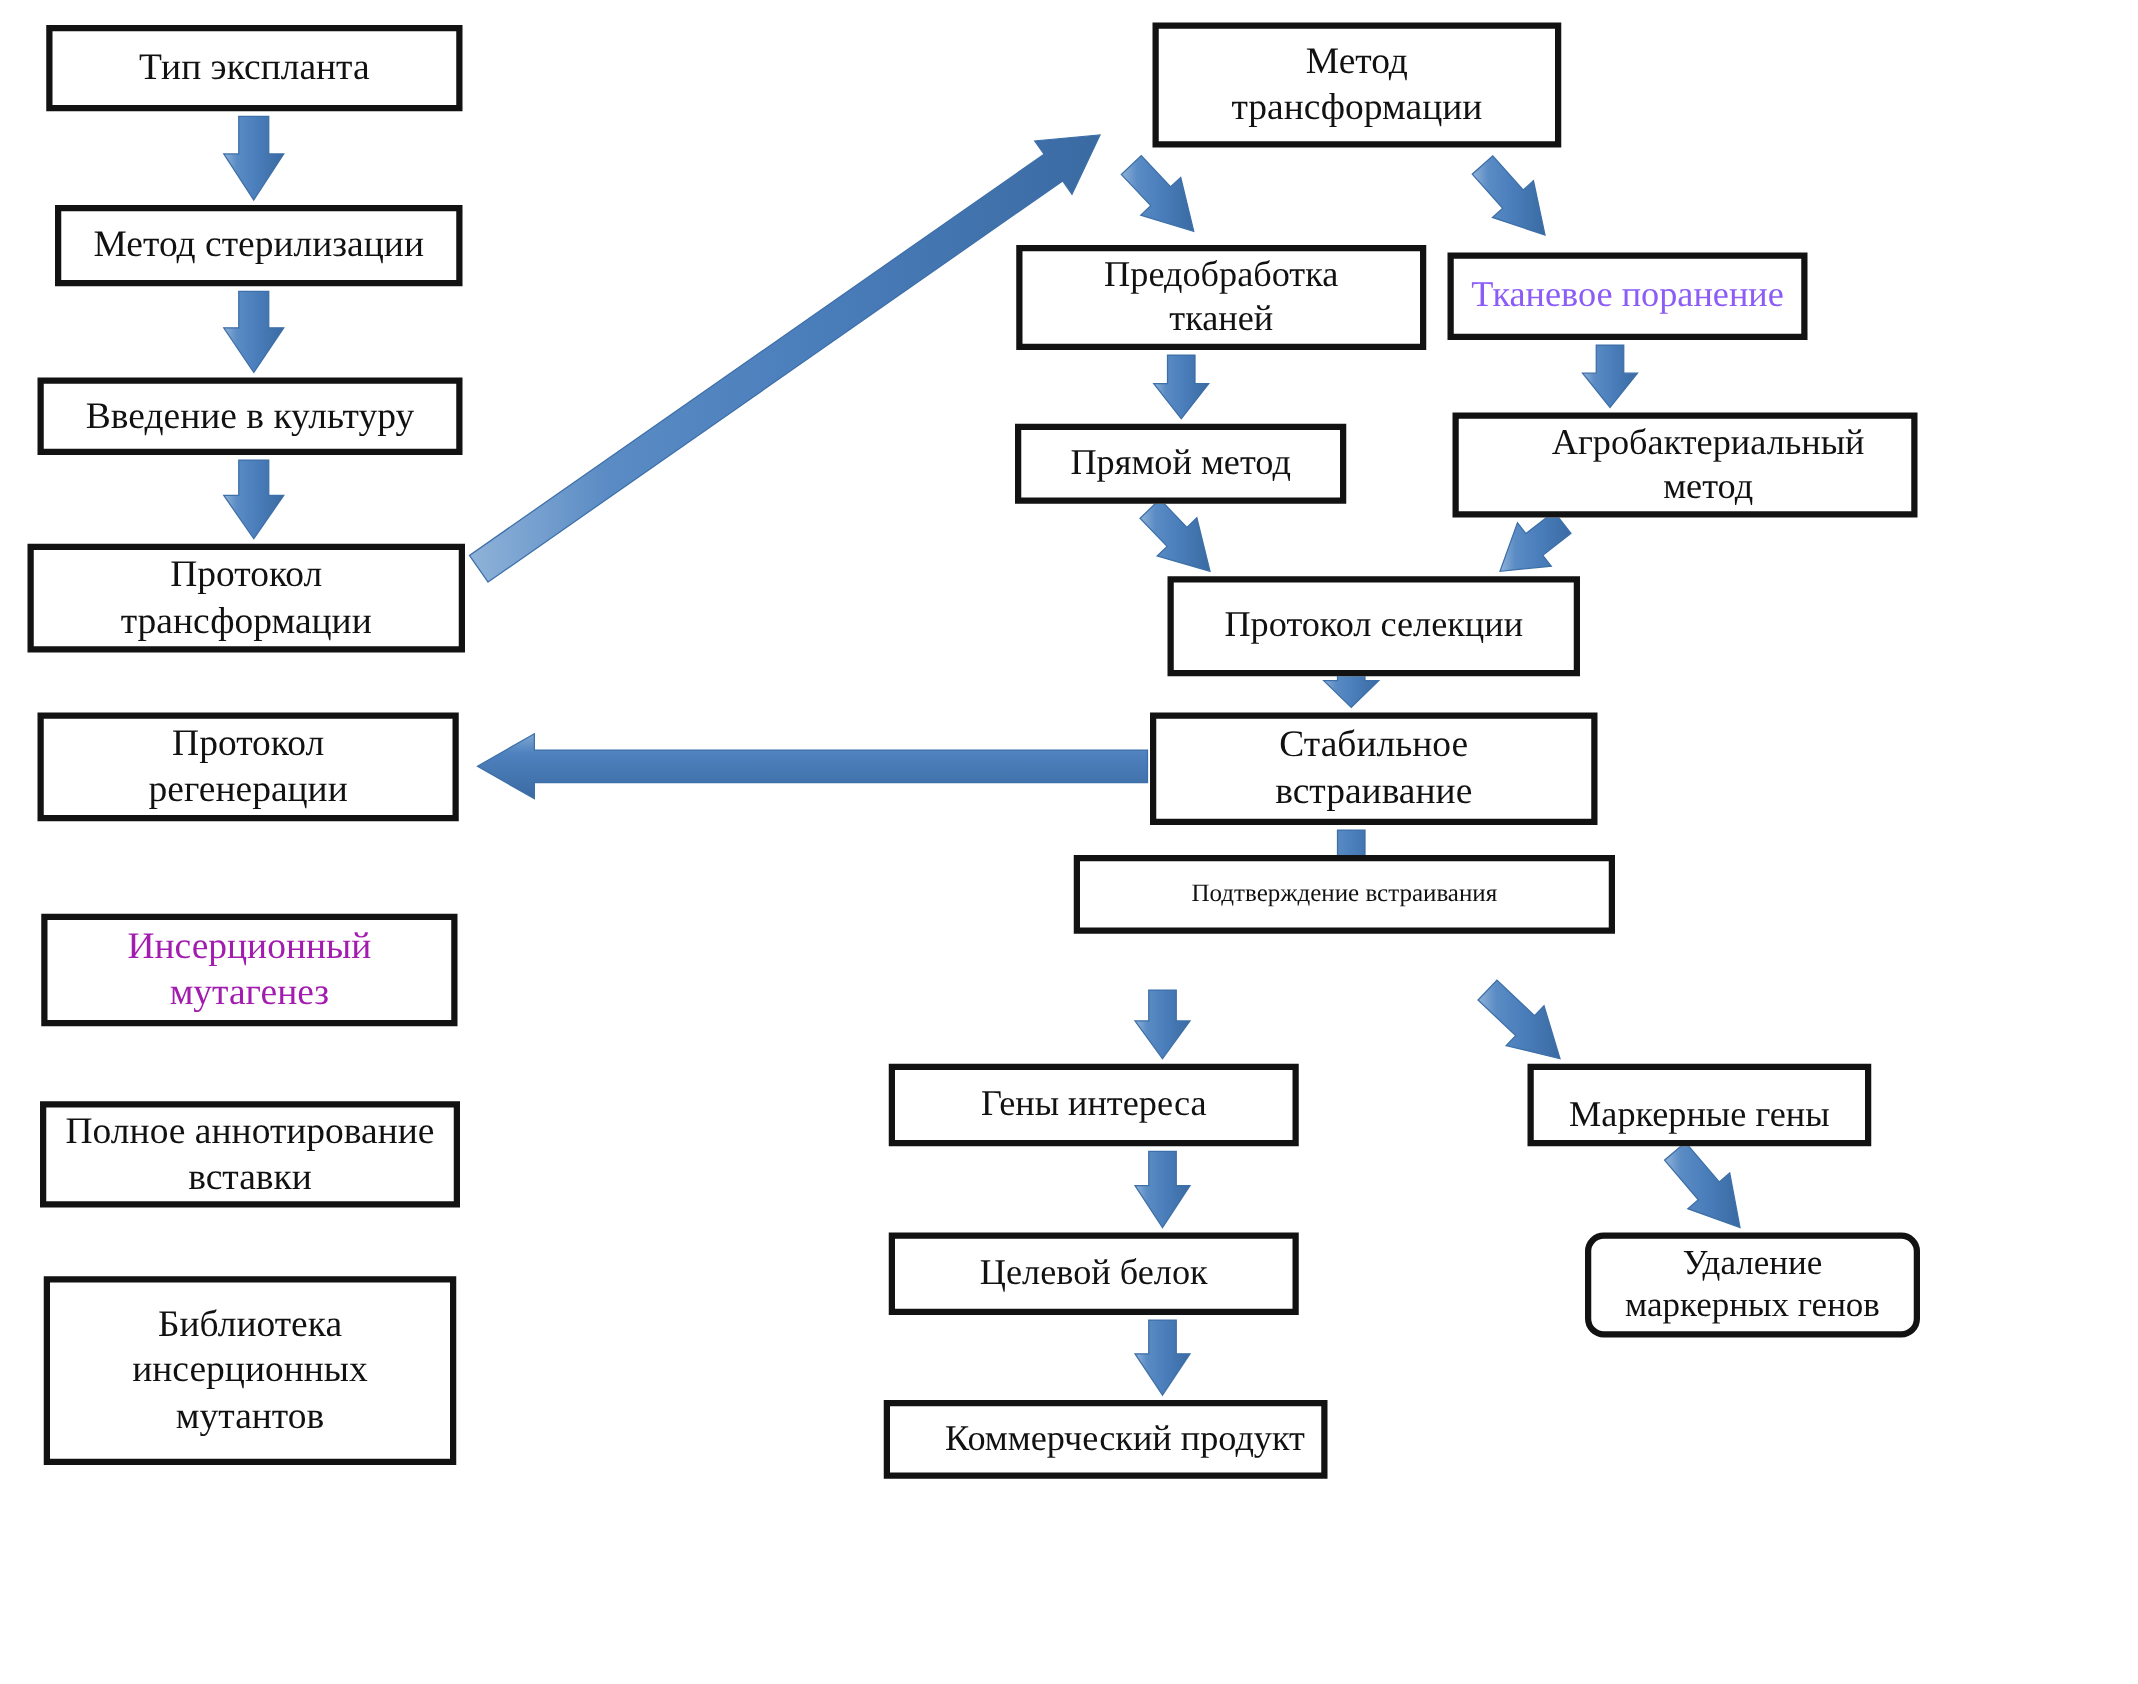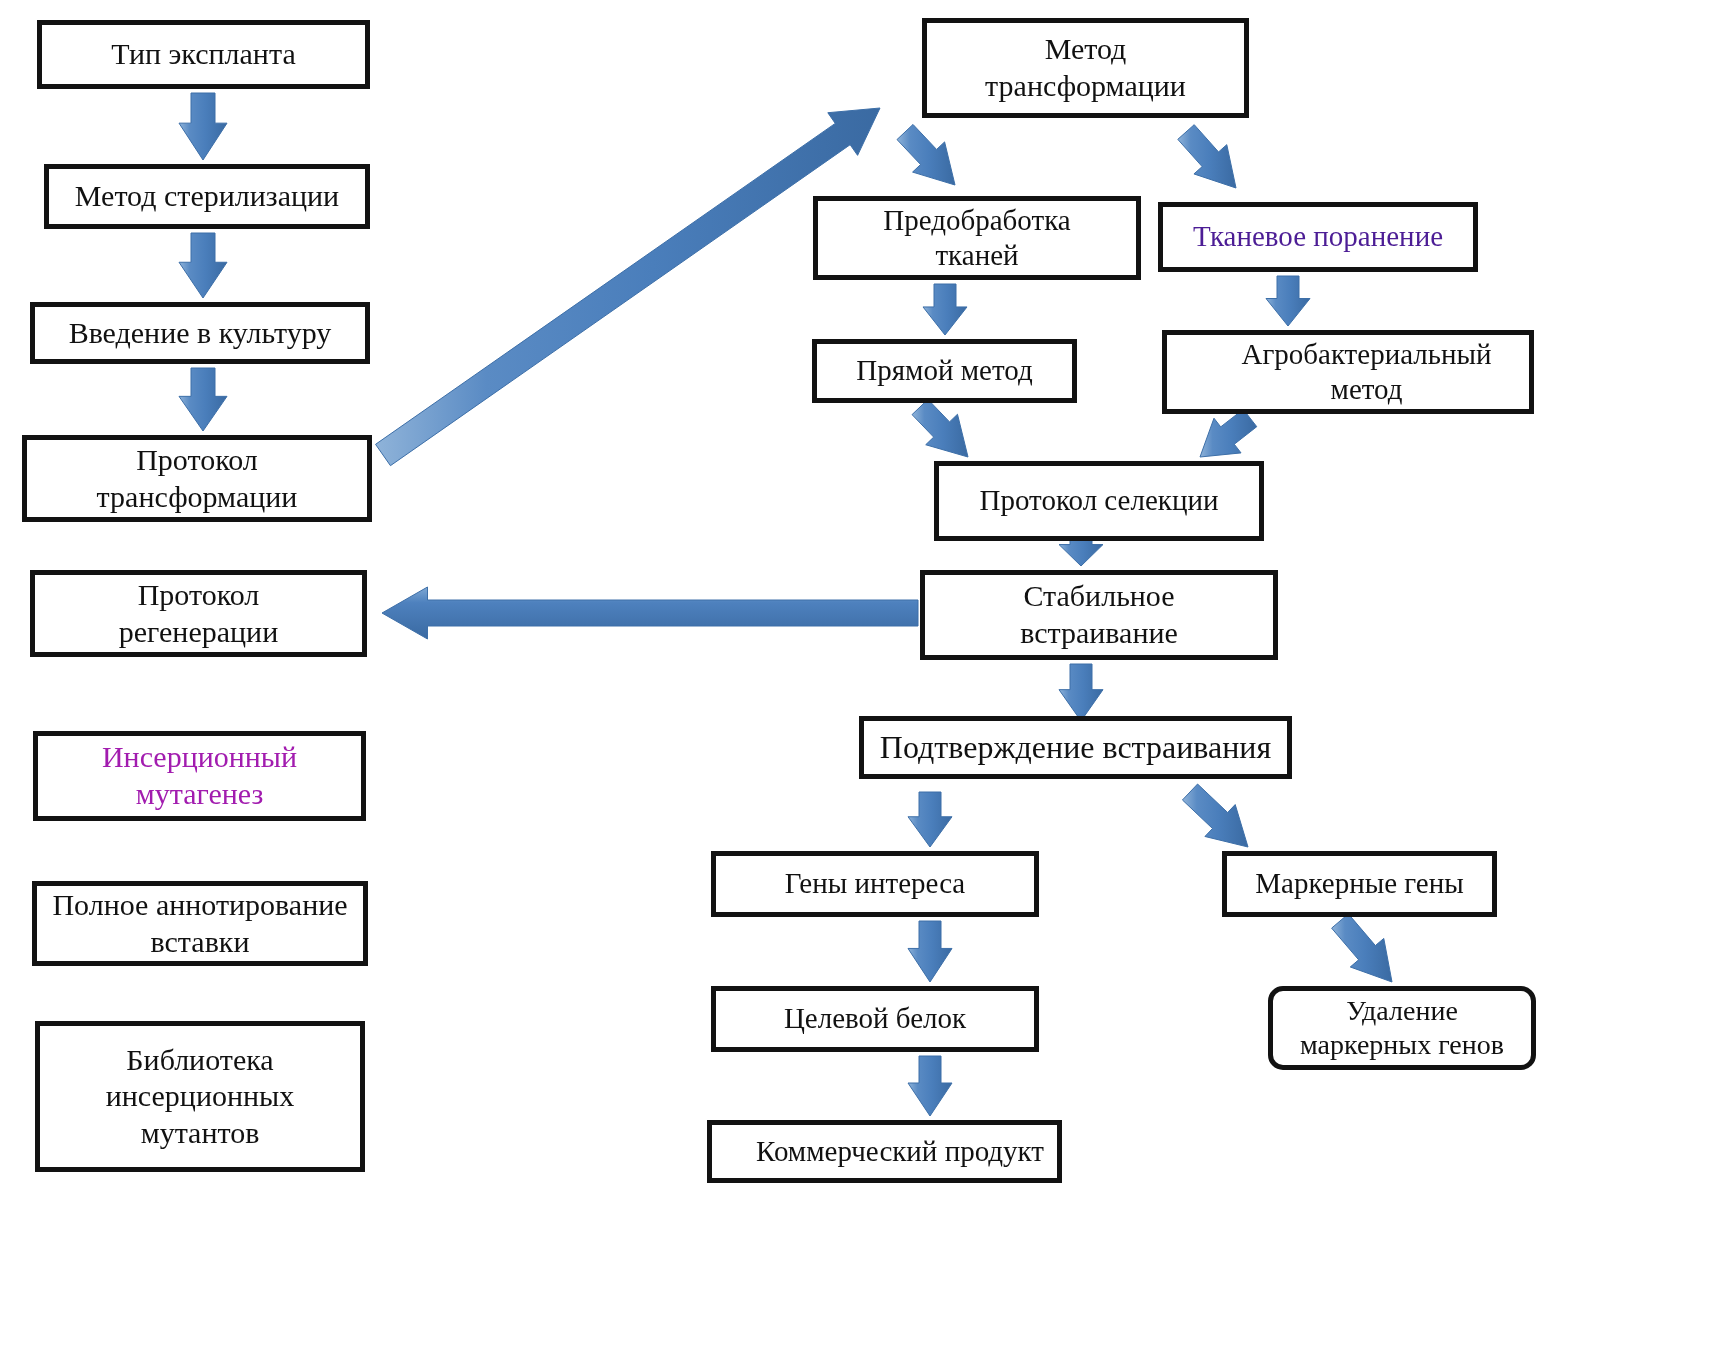--- a/index.html
+++ b/index.html
@@ -116,44 +116,44 @@
 мутантов</span>
       </div>
       <div class="node" style="left: 922px; top: 18px; width: 327px; height: 100px; font-size: 30px; border-color: rgb(18, 18, 18); background: rgb(255, 255, 255); color: rgb(17, 17, 17);">
         <span class="node-label">Метод
 трансформации</span>
       </div>
       <div class="node" style="left: 813px; top: 196px; width: 328px; height: 84px; font-size: 29px; border-color: rgb(18, 18, 18); background: rgb(255, 255, 255); color: rgb(17, 17, 17);">
         <span class="node-label">Предобработка
 тканей</span>
       </div>
-      <div class="node" style="left: 1158px; top: 202px; width: 320px; height: 70px; font-size: 29px; border-color: rgb(18, 18, 18); background: rgb(255, 255, 255); color: #4c1d95;">
+      <div class="node" style="left: 1158px; top: 202px; width: 288px; height: 70px; font-size: 29px; border-color: rgb(18, 18, 18); background: rgb(255, 255, 255); color: #8b5cf6;">
         <span class="node-label">Тканевое поранение</span>
       </div>
       <div class="node" style="left: 812px; top: 339px; width: 265px; height: 64px; font-size: 29px; border-color: rgb(18, 18, 18); background: rgb(255, 255, 255); color: rgb(17, 17, 17);">
         <span class="node-label">Прямой метод</span>
       </div>
       <div class="node" style="left: 1162px; top: 330px; width: 372px; height: 84px; font-size: 29px; border-color: rgb(18, 18, 18); background: rgb(255, 255, 255); color: rgb(17, 17, 17); padding-left: 43px;">
         <span class="node-label">Агробактериальный
 метод</span>
       </div>
       <div class="node" style="left: 934px; top: 461px; width: 330px; height: 80px; font-size: 29px; border-color: rgb(18, 18, 18); background: rgb(255, 255, 255); color: rgb(17, 17, 17);">
         <span class="node-label">Протокол селекции</span>
       </div>
       <div class="node" style="left: 920px; top: 570px; width: 358px; height: 90px; font-size: 30px; border-color: rgb(18, 18, 18); background: rgb(255, 255, 255); color: rgb(17, 17, 17);">
         <span class="node-label">Стабильное
 встраивание</span>
       </div>
-      <div class="node" style="left: 859px; top: 716px; width: 433px; height: 63px; font-size: 32px; border-color: rgb(18, 18, 18); background: rgb(255, 255, 255); color: rgb(17, 17, 17);">
+      <div class="node" style="left: 859px; top: 684px; width: 433px; height: 63px; font-size: 20px; border-color: rgb(18, 18, 18); background: rgb(255, 255, 255); color: rgb(17, 17, 17);">
         <span class="node-label">Подтверждение встраивания</span>
       </div>
       <div class="node" style="left: 711px; top: 851px; width: 328px; height: 66px; font-size: 29px; border-color: rgb(18, 18, 18); background: rgb(255, 255, 255); color: rgb(17, 17, 17);">
         <span class="node-label">Гены интереса</span>
       </div>
-      <div class="node" style="left: 1222px; top: 851px; width: 275px; height: 66px; font-size: 29px; border-color: rgb(18, 18, 18); background: rgb(255, 255, 255); color: rgb(17, 17, 17);">
+      <div class="node" style="left: 1222px; top: 851px; width: 275px; height: 66px; font-size: 29px; border-color: rgb(18, 18, 18); background: rgb(255, 255, 255); color: rgb(17, 17, 17); align-items: flex-end;">
         <span class="node-label">Маркерные гены</span>
       </div>
       <div class="node" style="left: 711px; top: 986px; width: 328px; height: 66px; font-size: 29px; border-color: rgb(18, 18, 18); background: rgb(255, 255, 255); color: rgb(17, 17, 17);">
         <span class="node-label">Целевой белок</span>
       </div>
       <div class="node" style="left: 1268px; top: 986px; width: 268px; height: 84px; font-size: 28px; border-color: rgb(18, 18, 18); background: rgb(255, 255, 255); color: rgb(17, 17, 17); border-radius: 15px;">
         <span class="node-label">Удаление
 маркерных генов</span>
       </div>
       <div class="node" style="left: 707px; top: 1120px; width: 355px; height: 63px; font-size: 29px; border-color: rgb(18, 18, 18); background: rgb(255, 255, 255); color: rgb(17, 17, 17); padding-left: 37px;">

